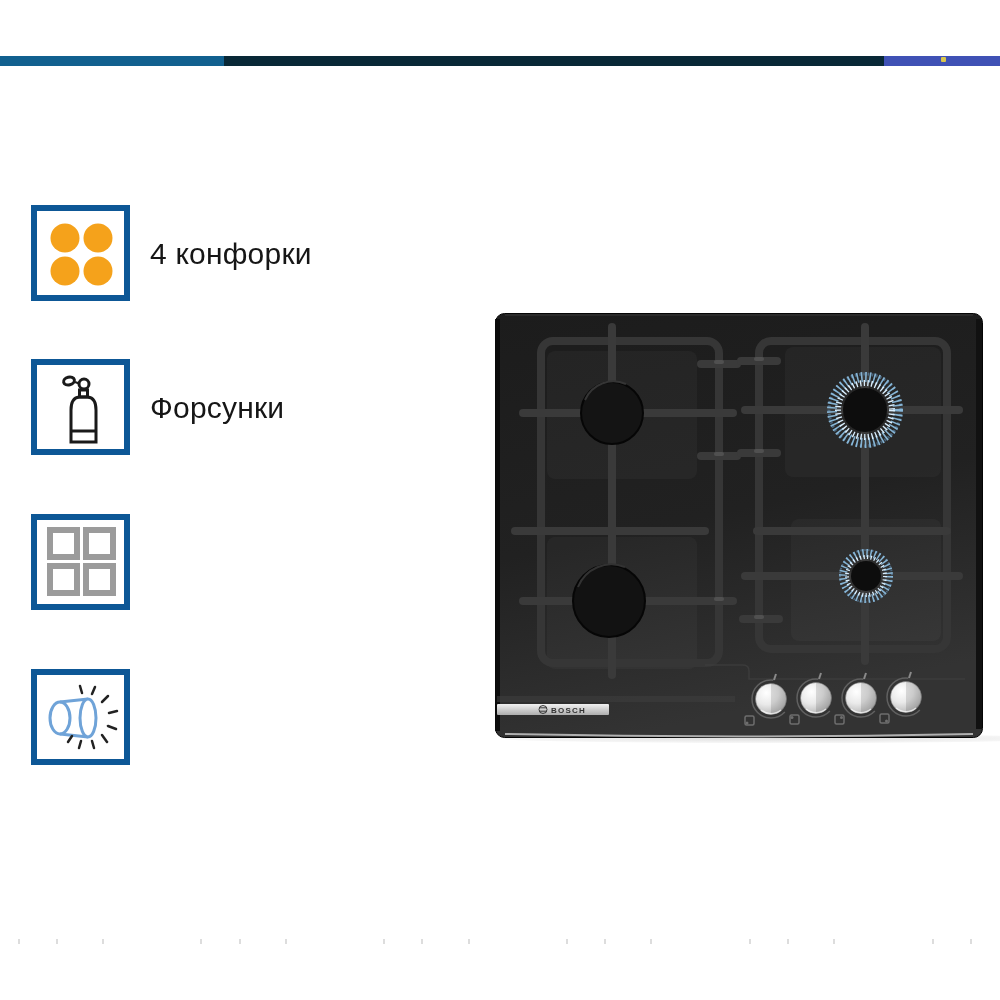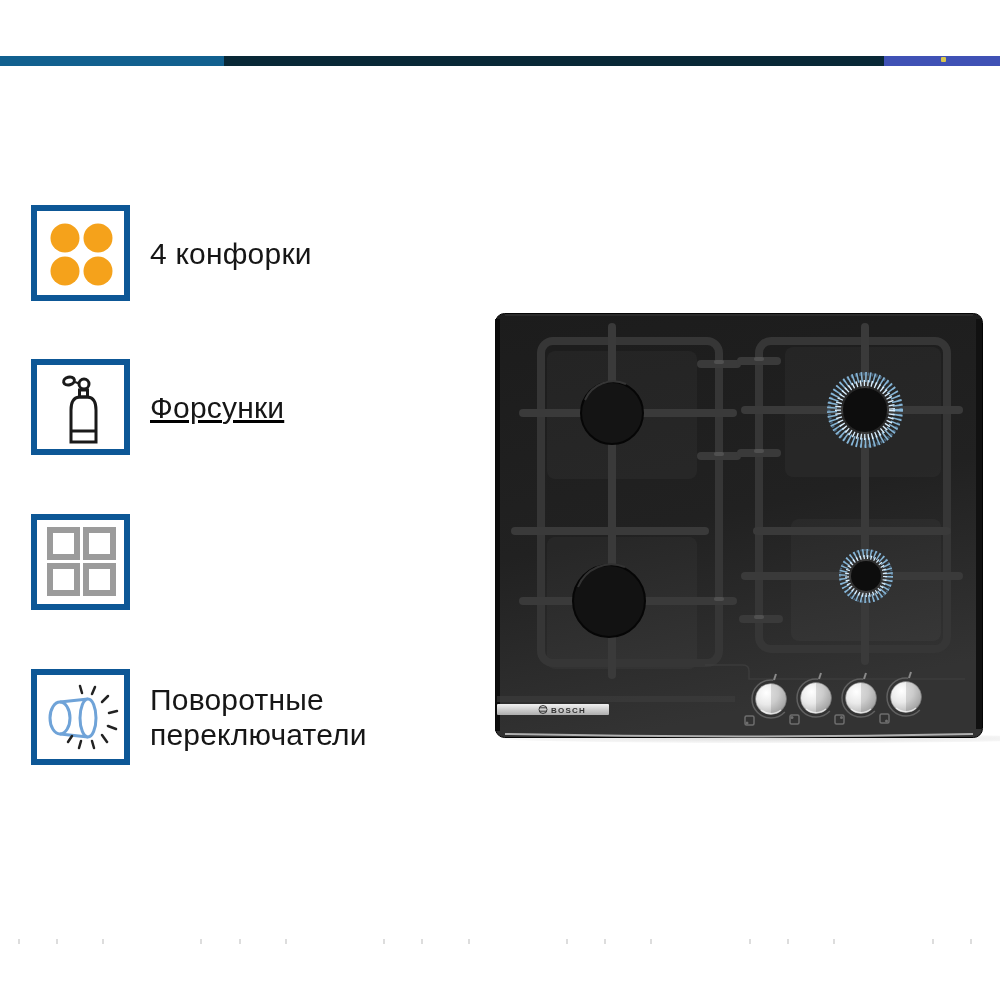--- a/index.html
+++ b/index.html
@@ -12,21 +12,21 @@
   .top-bar{position:absolute;top:56px;left:0;width:1000px;height:10px;}
   .top-bar .seg{position:absolute;top:0;height:10px;}
   .seg-left{left:0;width:224px;background:var(--bar-left,#11608f);}
   .seg-mid{left:224px;width:660px;background:var(--bar-mid,#082836);}
   .seg-right{left:884px;width:116px;background:var(--bar-right,#3f51b5);}
   .bar-dot{position:absolute;left:57px;top:1px;width:5px;height:5px;border-radius:1px;
     background:var(--dot-yellow,#d9c64d);}
   
   .feature-list{position:absolute;left:31px;top:0;width:460px;}
   .feature-row{position:absolute;left:0;display:flex;align-items:center;height:96px;}
-  .feature-row.r1{top:205px;} .feature-row.r2{top:359px;text-decoration:underline;}
+  .feature-row.r1{top:205px;} .feature-row.r2{top:359px;}
   .feature-row.r3{top:514px;} .feature-row.r4{top:669px;}
   .icon-box{
     width:87px;height:84px;border:6px solid var(--accent-border,#0d5796);
     background:#fff;display:flex;align-items:center;justify-content:center;flex:0 0 auto;
   }
   .feature-label{
     margin-left:20px;font-size:30px;line-height:35px;color:#161616;
     max-width:265px;letter-spacing:0.2px;
   }
   
@@ -108,21 +108,20 @@
           <line x1="64" y1="27" x2="70" y2="21"></line>
           <line x1="71" y1="38" x2="79" y2="36"></line>
           <line x1="70" y1="51" x2="78" y2="54"></line>
           <line x1="64" y1="60" x2="69" y2="67"></line>
           <line x1="54" y1="66" x2="56" y2="73"></line>
           <line x1="43" y1="66" x2="41" y2="73"></line>
           <line x1="34" y1="61" x2="30" y2="67"></line>
         </g>
       </svg>
     </div>
-    <span class="feature-label">Поворотные переключатели</span>
   </div>
 </div>
 
 <div class="hob">
   <svg width="488" height="425" viewBox="0 0 488 425">
     <defs>
       <linearGradient id="bodyGrad" x1="0" y1="0" x2="0.25" y2="1">
         <stop offset="0" stop-color="#1c1c1c"></stop>
         <stop offset="0.55" stop-color="#212121"></stop>
         <stop offset="1" stop-color="#333333"></stop>

